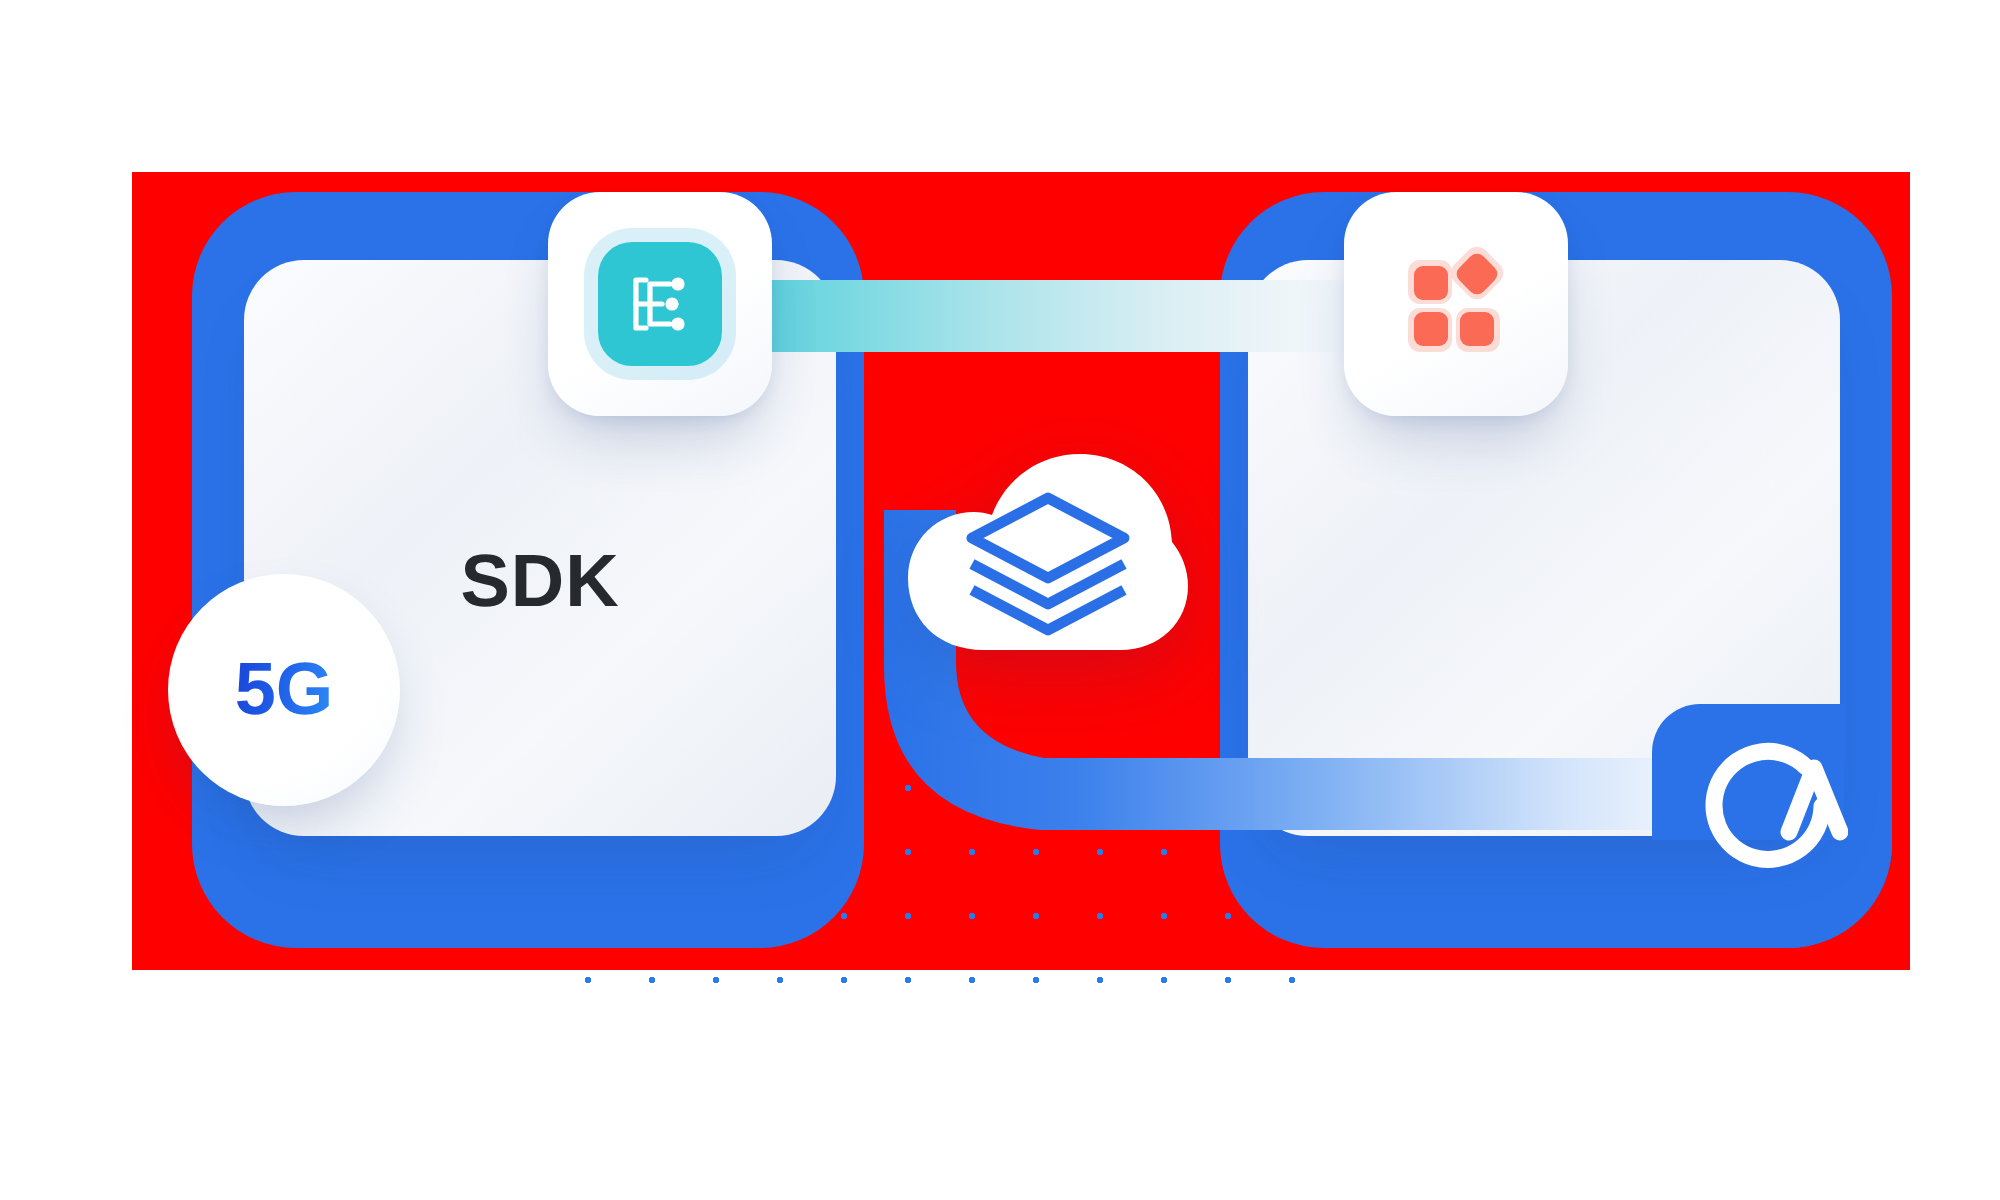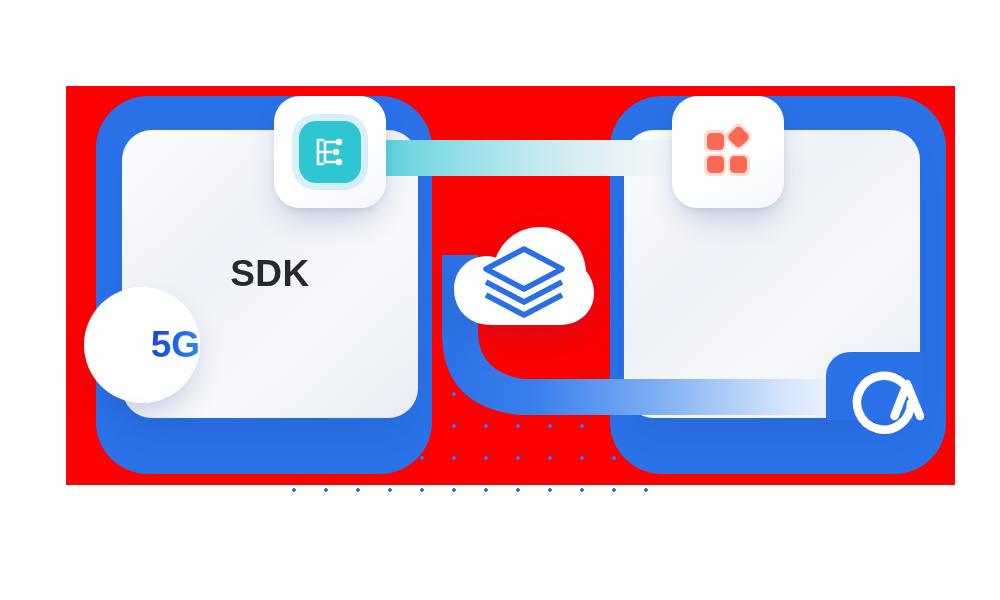--- a/index.html
+++ b/index.html
@@ -113,21 +113,21 @@
 
   .card-label {
     position: absolute;
     z-index: 7;
     font-size: 37px;
     font-weight: bold;
     letter-spacing: 0.5px;
     color: #26292e;
     white-space: nowrap;
   }
-  .label-sdk { left: 122px; top: 253px; width: 296px; text-align: center; }
+  .label-sdk { left: 122px; top: 270px; width: 296px; text-align: center; }
   .label-ztna { left: 624px; top: 262px; width: 296px; text-align: center; }
 
   
   .connector-top {
     position: absolute;
     z-index: 6;
     left: 330px;
     top: 140px;
     width: 382px;
     height: 36px;
@@ -199,21 +199,21 @@
     z-index: 9;
     left: 84px;
     top: 287px;
     width: 116px;
     height: 116px;
     border-radius: 50%;
     background: radial-gradient(circle at 36% 30%, #ffffff 0%, #ffffff 62%, #f5f8fc 100%);
     box-shadow: 0 14px 30px -8px rgba(30,64,130,0.26);
     display: flex;
     align-items: center;
-    justify-content: flex-end;
+    justify-content: center;
   }
   .badge-5g .txt {
     font-size: 37px;
     font-weight: bold;
     letter-spacing: 0px;
     background: linear-gradient(100deg, #1a43d8 0%, #1f5fe8 45%, #2f8df8 100%);
     -webkit-background-clip: text;
     background-clip: text;
     color: transparent;
   }

